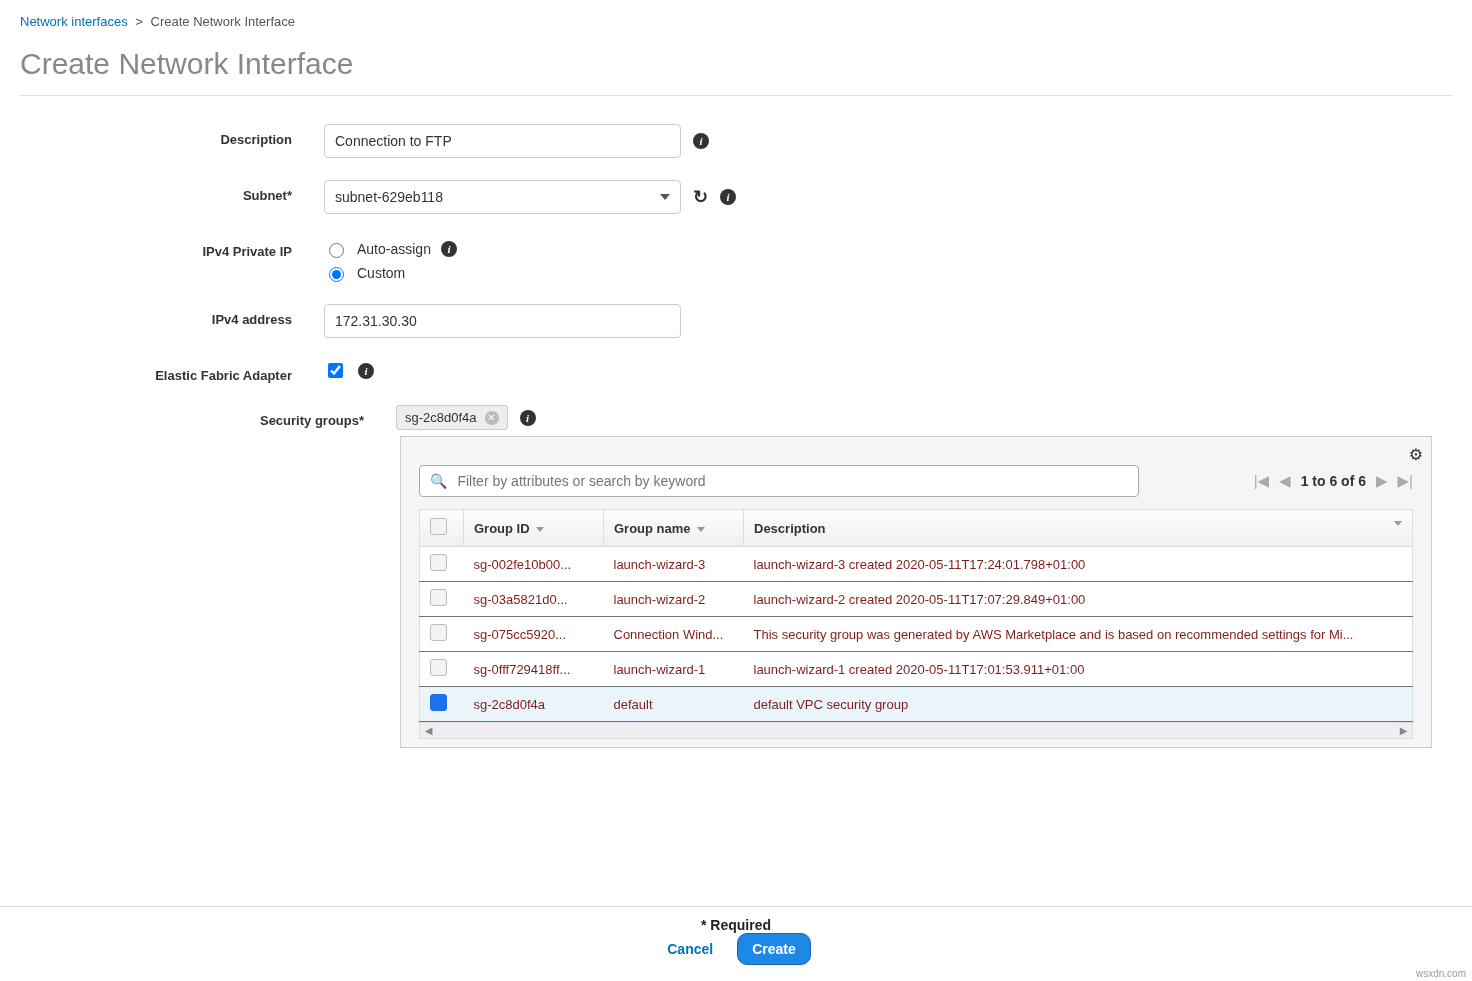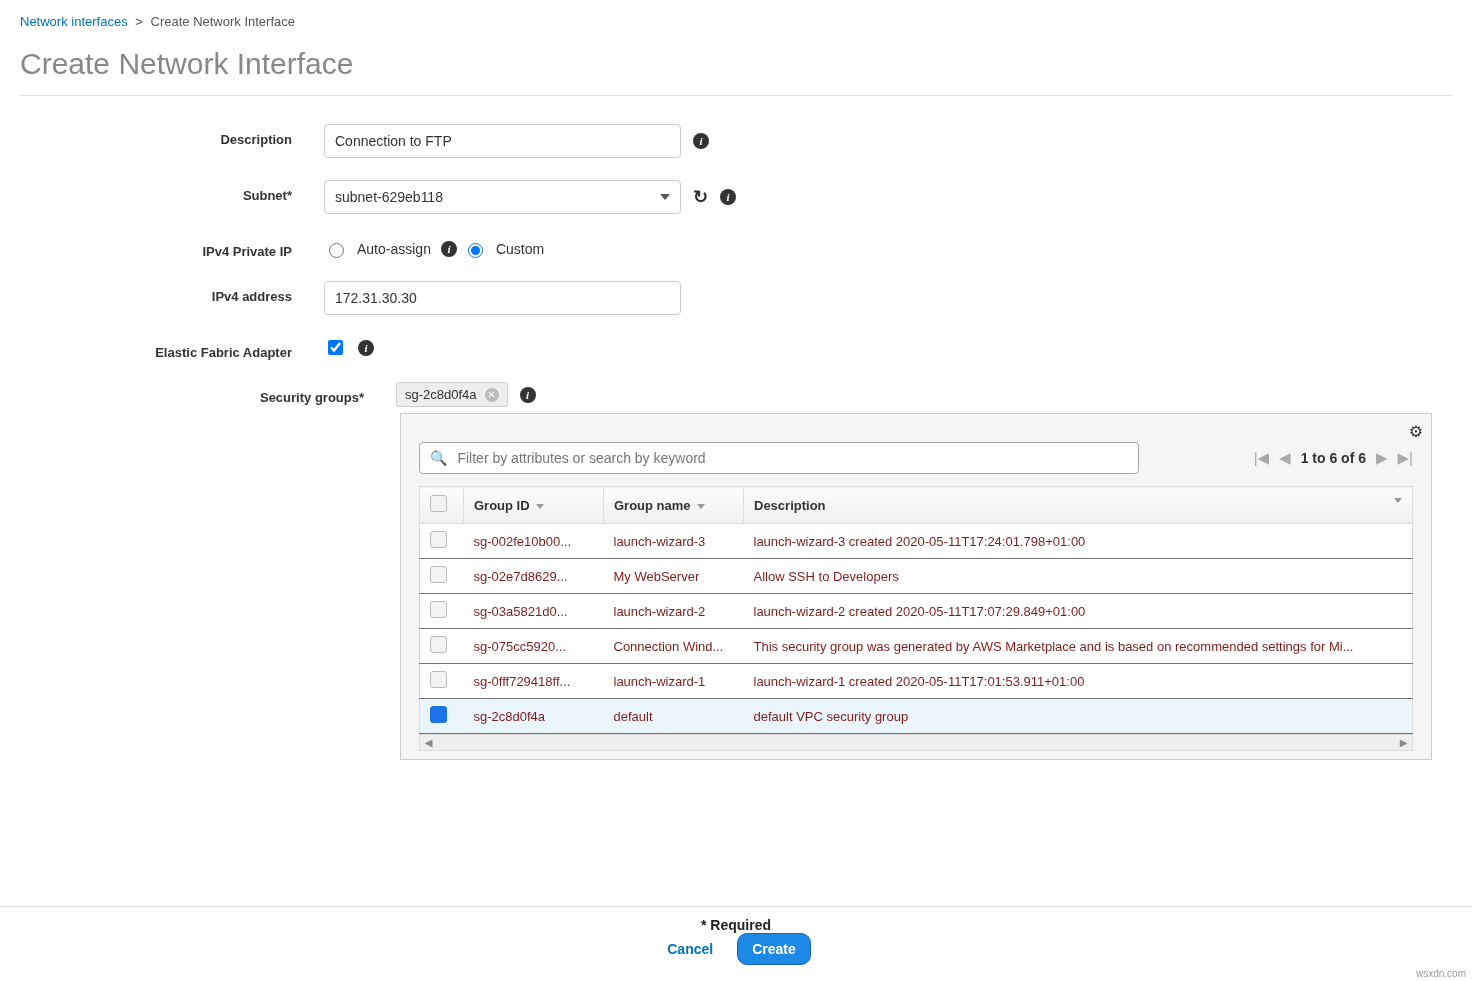--- a/index.html
+++ b/index.html
@@ -79,21 +79,21 @@
     justify-content: center;
     cursor: help;
   }
   .refresh-icon {
     font-size: 18px;
     font-weight: bold;
     color: #333;
     cursor: pointer;
     user-select: none;
   }
-  .radio-group { display: flex; gap: 6px; padding-top: 4px;}
+  .radio-group { display: flex; flex-direction: column; gap: 6px; padding-top: 4px;}
   .radio-row { display: flex; align-items: center; gap: 10px; }
   .radio-row input[type=radio] { width: 15px; height: 15px; }
   .radio-row label { font-size: 14px; color: #333; }
   .checkbox-ctl { width: 15px; height: 15px; }
   .sg-chip {
     display: inline-flex;
     align-items: center;
     gap: 8px;
     background: #eee;
     border: 1px solid #ccc;
@@ -354,26 +354,20 @@
           <th><span>Group name</span><span class="col-sort"></span></th>
           <th><span>Description</span><span class="col-sort" style="float:right"></span></th>
         </tr>
       </thead>
       <tbody id="sg-tbody">
           <tr>
             <td><span class="sg-check"></span></td>
             <td>sg-002fe10b00...</td>
             <td>launch-wizard-3</td>
             <td>launch-wizard-3 created 2020-05-11T17:24:01.798+01:00</td>
-          </tr>
-          <tr>
-            <td><span class="sg-check"></span></td>
-            <td>sg-02e7d8629...</td>
-            <td>My WebServer</td>
-            <td>Allow SSH to Developers</td>
           </tr>
           <tr>
             <td><span class="sg-check"></span></td>
             <td>sg-03a5821d0...</td>
             <td>launch-wizard-2</td>
             <td>launch-wizard-2 created 2020-05-11T17:07:29.849+01:00</td>
           </tr>
           <tr>
             <td><span class="sg-check"></span></td>
             <td>sg-075cc5920...</td>

